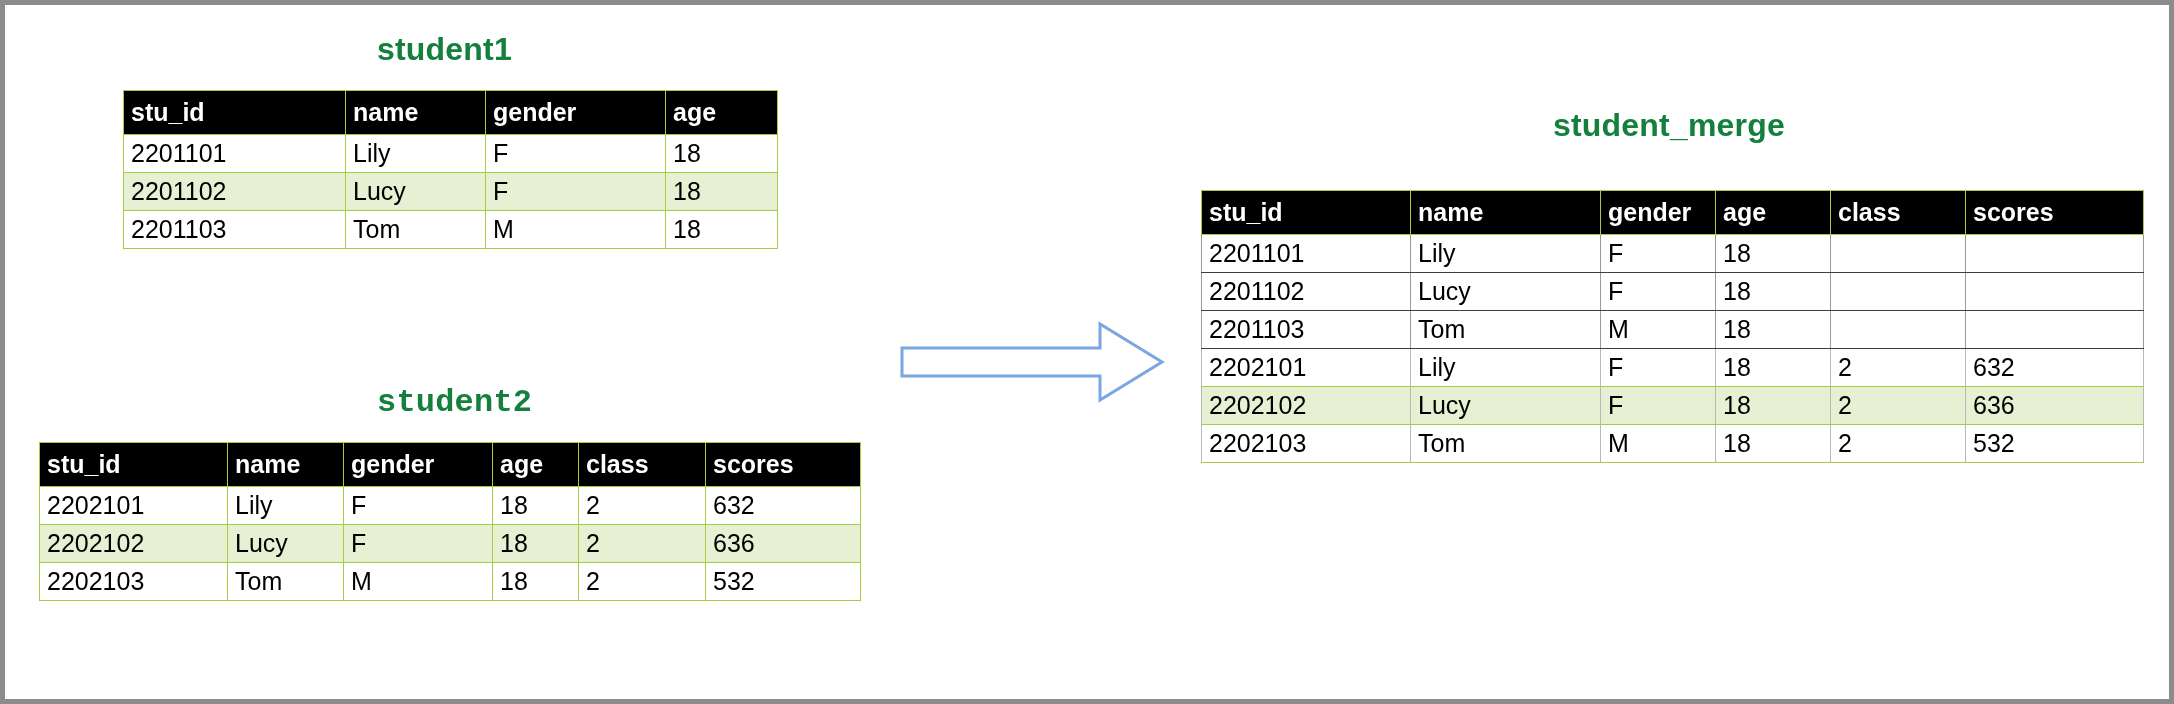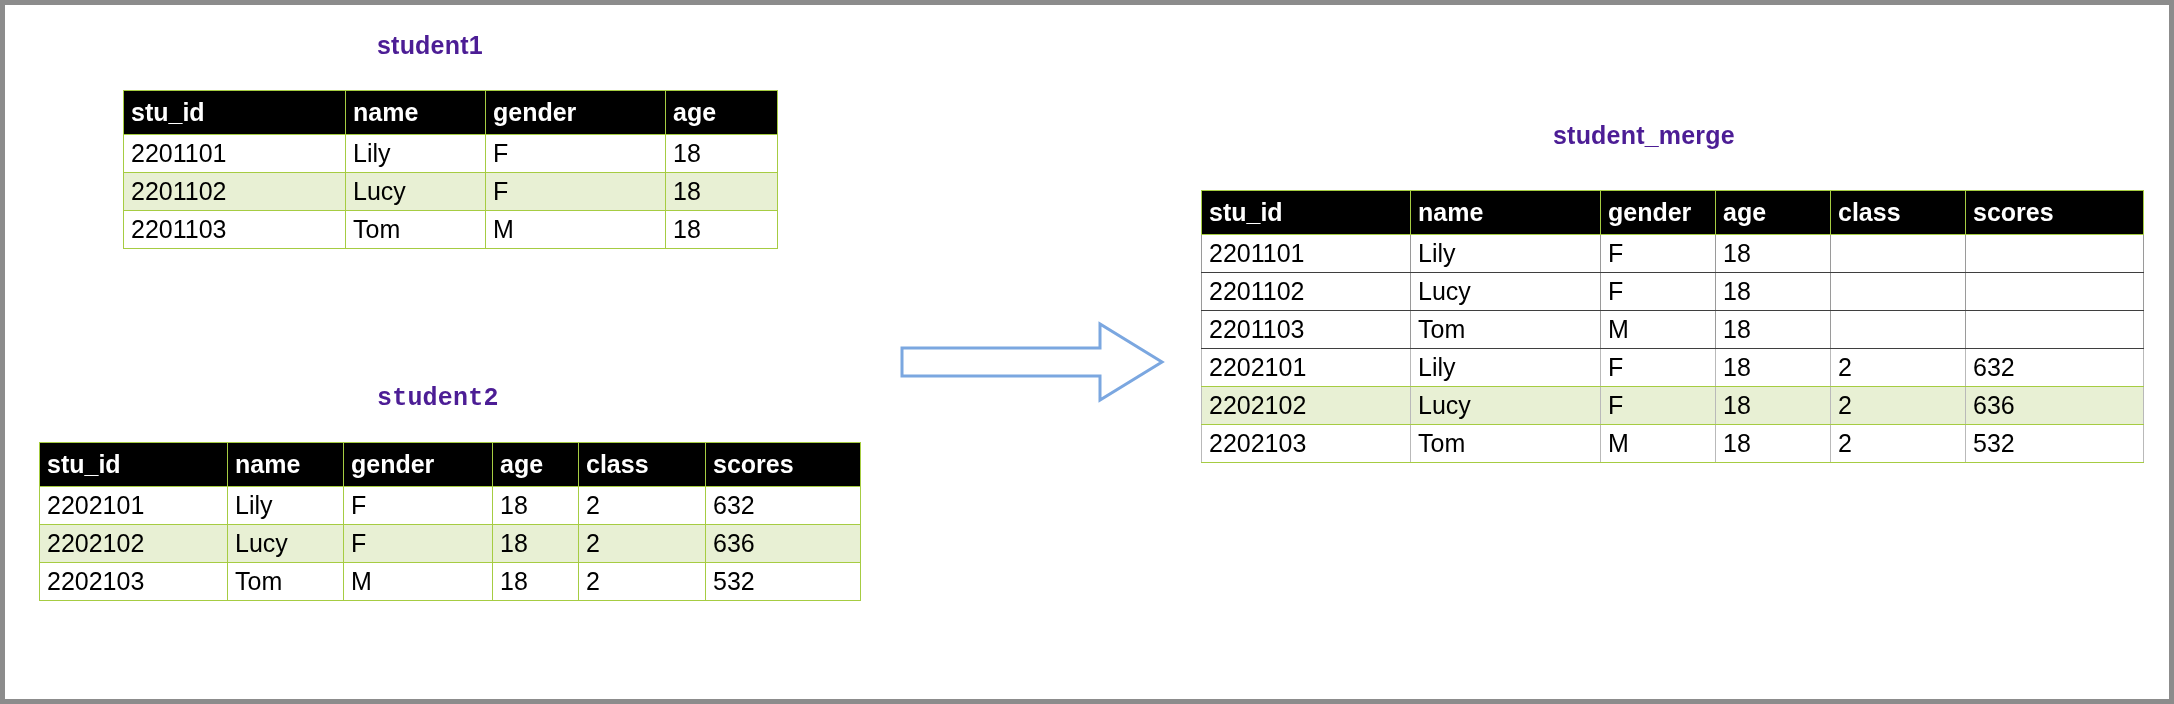--- a/index.html
+++ b/index.html
@@ -15,22 +15,22 @@
     box-sizing: border-box;
     border: 5px solid #8c8c8c;
     overflow: hidden;
     font-family: "Liberation Sans", sans-serif;
   }
 
   .tbl-title {
     position: absolute;
     font-family: "Liberation Sans", sans-serif;
     font-weight: bold;
-    font-size: 25px;
-    color: #4c1d95;
+    font-size: 32px;
+    color: #15803d;
     letter-spacing: 0.2px;
     white-space: nowrap;
   }
 
   .tbl {
     position: absolute;
     border-collapse: collapse;
     table-layout: fixed;
     font-family: "Liberation Sans", sans-serif;
     font-size: 25px;
@@ -168,21 +168,21 @@
         <td>2</td>
         <td>532</td>
       </tr>
     </tbody>
   </table>
 
   <svg id="arrow" style="left:895px; top:315px;" width="265" height="85" viewBox="0 0 265 85">
     <polygon points="2,28 200,28 200,4 262,42 200,80 200,56 2,56" fill="#ffffff" stroke="#7ba7e0" stroke-width="3" stroke-linejoin="miter"></polygon>
   </svg>
 
-  <div class="tbl-title" style="left:1548px; top:116px;">student_merge</div>
+  <div class="tbl-title" style="left:1548px; top:102px;">student_merge</div>
 
   <table class="tbl merge" id="tbl-merge" style="left:1196px; top:185px; width:942px;">
     <colgroup>
       <col style="width:209px">
         <col style="width:190px">
         <col style="width:115px">
       <col style="width:115px">
         <col style="width:135px">
         <col style="width:178px">
     </colgroup>

